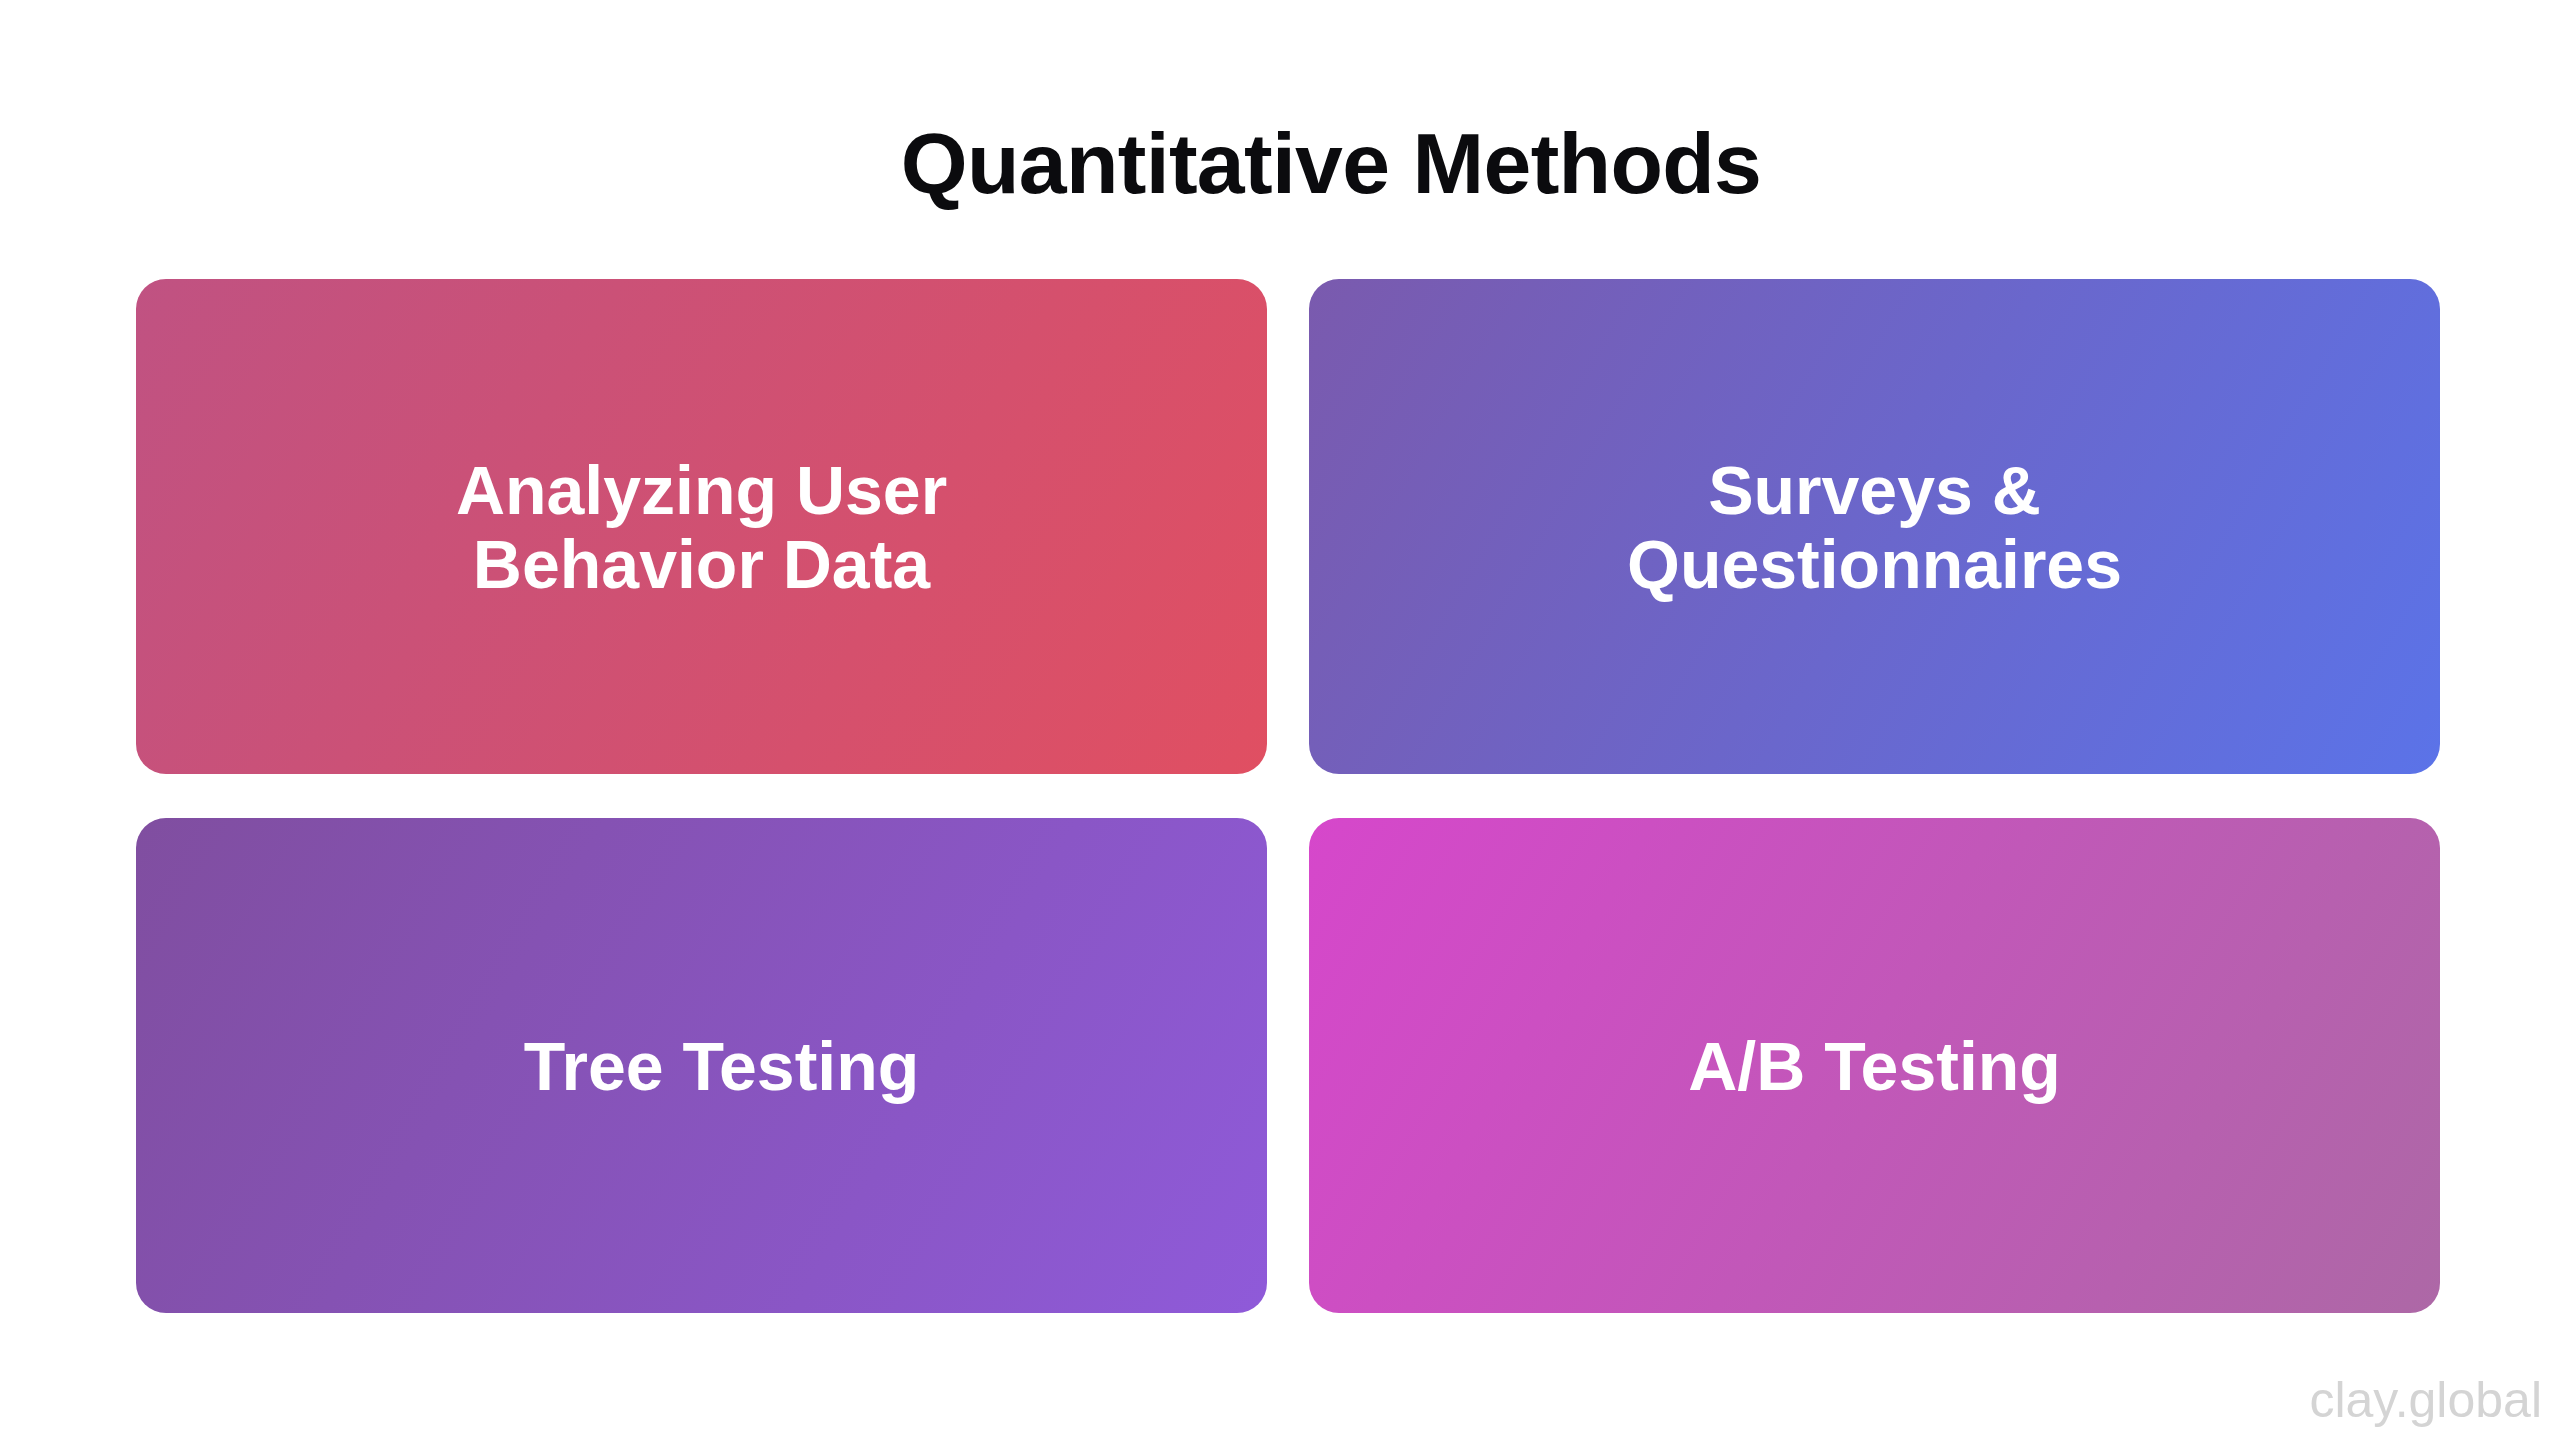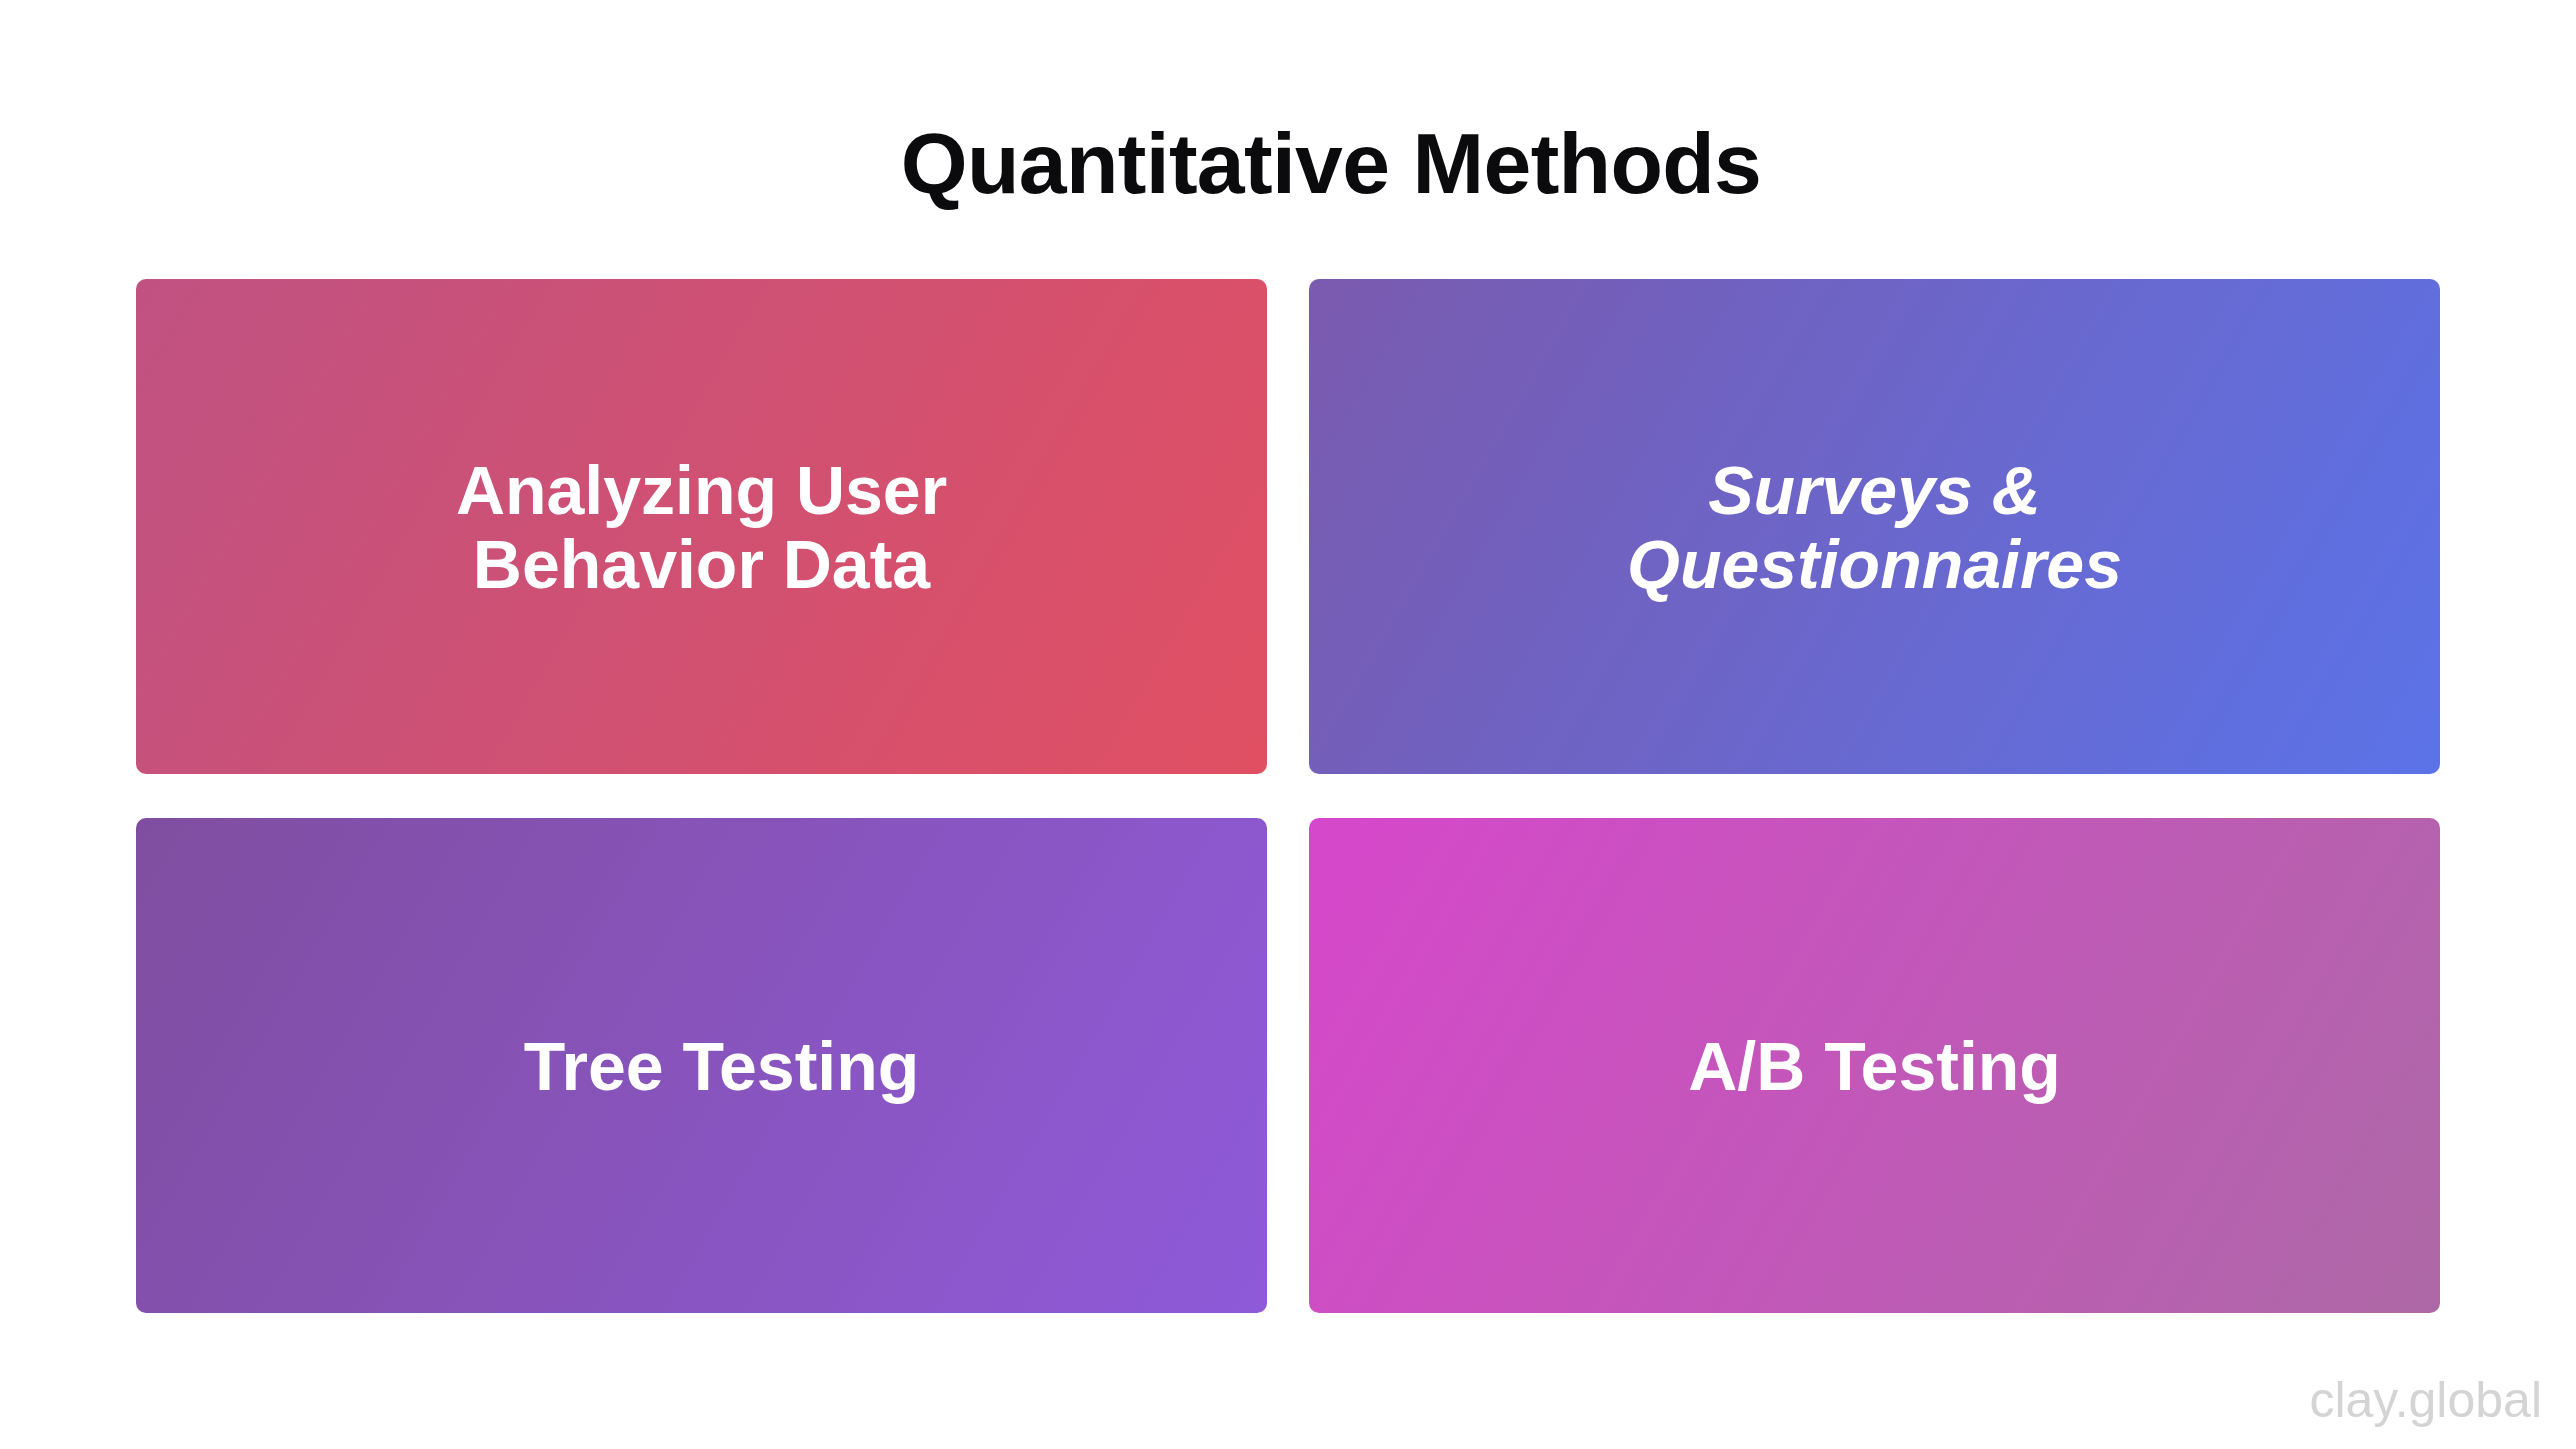--- a/index.html
+++ b/index.html
@@ -25,21 +25,21 @@
     font-weight: 700;
     color: #0b0b0e;
     letter-spacing: -0.7px;
     margin: 0;
     padding-left: 43px;
   }
   .card {
     position: absolute;
     width: 1131px;
     height: 495px;
-    border-radius: 10px;
+    border-radius: 30px;
     display: flex;
     align-items: center;
     justify-content: center;
     text-align: center;
     box-sizing: border-box;
   }
   .card-label {
     color: #ffffff;
     font-size: 68px;
     line-height: 74px;
@@ -65,21 +65,21 @@
 </head>
 <body>
 
 <h1 class="title">Quantitative Methods</h1>
 
 <div class="card" id="card-0" style="background: linear-gradient(120deg, rgb(192, 82, 130) 0%, rgb(224, 79, 98) 100%);">
   <div class="card-label">Analyzing User
 Behavior Data</div>
 </div>
 
-<div class="card" id="card-1" style="background: linear-gradient(120deg, rgb(122, 90, 174) 0%, rgb(91, 115, 232) 100%); font-style: italic;">
+<div class="card" id="card-1" style="background: linear-gradient(120deg, rgb(122, 90, 174) 0%, rgb(91, 115, 232) 100%);">
   <div class="card-label">Surveys &amp;
 Questionnaires</div>
 </div>
 
 <div class="card" id="card-2" style="background: linear-gradient(120deg, rgb(128, 78, 160) 0%, rgb(143, 90, 217) 100%);">
   <div class="card-label">Tree Testing</div>
 </div>
 
 <div class="card" id="card-3" style="background: linear-gradient(120deg, rgb(214, 71, 203) 0%, rgb(173, 104, 166) 100%);">
   <div class="card-label">A/B Testing</div>

